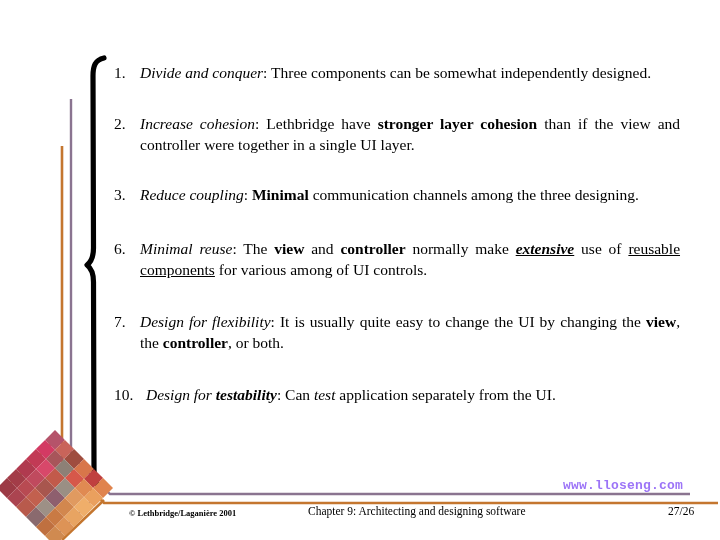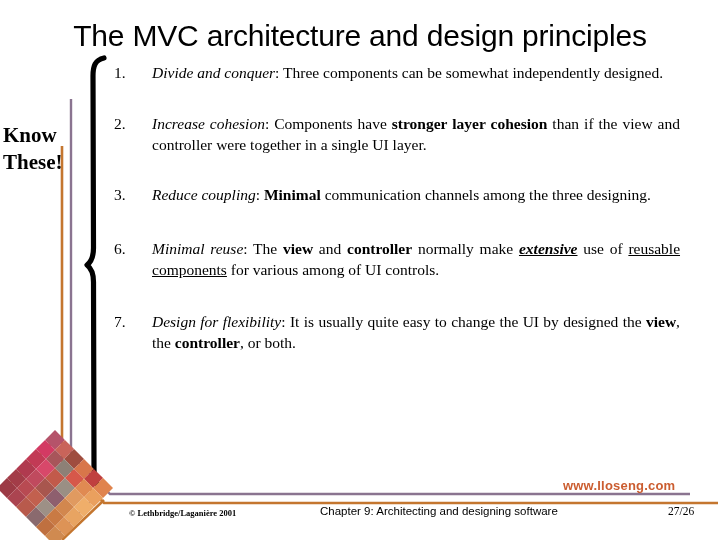--- a/index.html
+++ b/index.html
@@ -95,21 +95,21 @@
   .item .num {
     position: absolute;
     left: 0;
     top: 0;
     width: 26px;
     text-align: left;
     font-weight: normal;
   }
   .item .txt {
     display: block;
-    margin-left: 38px;
+    margin-left: 26px;
   }
   .item .txt > .lastline { text-align: left; }
 
   .i1 { margin-top: 0px; }
   .i2 { margin-top: 30px; }
   .i3 { margin-top: 29px; }
   .i6 { margin-top: 33px; }
   .i7 { margin-top: 31px; }
   .i10 { margin-top: 31px; }
   .i10 .txt { margin-left: 32px; }
@@ -120,45 +120,45 @@
   .bu { font-weight: bold; font-style: normal; }
   .bui { font-weight: bold; font-style: italic; text-decoration: underline; }
   .un { text-decoration: underline; }
   .bdit { font-weight: bold; font-style: italic; }
 
   
   #watermark {
     position: absolute;
     left: 563px;
     top: 478px;
-    font-family: Liberation Sans, sans-serif;
+    font-family: Liberation Mono, monospace;
     font-size: 13px;
     font-weight: bold;
     letter-spacing: 0.2px;
-    color: #c2410c;
+    color: #8b5cf6;
     opacity: 0.85;
     white-space: nowrap;
   }
 
   
   #footer-copy {
     position: absolute;
     left: 129px;
     top: 508px;
     font-family: "Liberation Serif", serif;
     font-size: 8.5px;
     font-weight: bold;
     color: #000000;
     white-space: nowrap;
   }
   #footer-chapter {
     position: absolute;
-    left: 320px;
+    left: 308px;
     top: 505px;
-    font-family: Liberation Sans, sans-serif;
+    font-family: Liberation Serif, serif;
     font-size: 11.5px;
     color: #000000;
     white-space: nowrap;
   }
   #footer-page {
     position: absolute;
     left: 668px;
     top: 505px;
     font-family: "Liberation Serif", serif;
     font-size: 11.5px;
@@ -236,39 +236,34 @@
       <div class="qrow">
         <div class="qcell" style="background: rgb(156, 58, 69);"></div>
         <div class="qcell" style="background: rgb(171, 68, 80);"></div>
         <div class="qcell" style="background: rgb(184, 90, 76);"></div>
         <div class="qcell" style="background: rgb(138, 106, 110);"></div>
         <div class="qcell" style="background: rgb(191, 112, 64);"></div>
         <div class="qcell" style="background: rgb(208, 138, 80);"></div>
       </div>
     </div>
 
-  <div id="title">The MVC architecture and design principles</div>
-
-  <div id="know-these">
-    <div>Know</div>
-    <div>These!</div>
-  </div>
+
 
   <div id="body-list">
 
     <div class="item i1">
       <span class="num">1.</span>
       <span class="txt"><em class="it">Divide and conquer</em><span>: Three components can be somewhat</span>
         <span class="lastline">independently designed.</span>
       </span>
     </div>
 
     <div class="item i2">
       <span class="num">2.</span>
-      <span class="txt"><em class="it">Increase cohesion</em><span>: Components have </span><span class="bu">stronger layer cohesion</span><span> than</span>
+      <span class="txt"><em class="it">Increase cohesion</em><span>: Lethbridge have </span><span class="bu">stronger layer cohesion</span><span> than</span>
         <span class="lastline">if the view and controller were together in a single UI layer.</span>
       </span>
     </div>
 
     <div class="item i3">
       <span class="num">3.</span>
       <span class="txt"><em class="it">Reduce coupling</em><span>: </span><strong class="bd">Minimal</strong><span> communication channels among the</span>
         <span class="lastline">three designing.</span>
       </span>
     </div>
@@ -276,24 +271,28 @@
     <div class="item i6">
       <span class="num">6.</span>
       <span class="txt"><em class="it">Minimal reuse</em><span>: The </span><strong class="bd">view</strong><span> and </span><strong class="bd">controller</strong><span> normally make </span><span class="bui">extensive</span>
         <span class="lastline"><span>use of </span><span class="un">reusable components</span><span> for various among of UI controls.</span></span>
       </span>
     </div>
 
     <div class="item i7">
       <span class="num">7.</span>
       <span class="txt"><em class="it">Design for flexibility</em><span>: It is usually quite easy to change the UI by</span>
-        <span class="lastline"><span>designed the </span><strong class="bd">view</strong><span>, the </span><strong class="bd">controller</strong><span>, or both.</span></span>
-      </span>
-    </div>
-
+        <span class="lastline"><span>changing the </span><strong class="bd">view</strong><span>, the </span><strong class="bd">controller</strong><span>, or both.</span></span>
+      </span>
+    </div>
+
+    <div class="item i10">
+      <span class="num">10.</span>
+      <span class="txt"><em class="it">Design for </em><span class="bdit">testability</span><span>: Can </span><em class="it">test</em><span> application separately from the UI.</span></span>
+    </div>
 
   </div>
 
   <div id="watermark">www.lloseng.com</div>
 
   <div id="footer-copy">© Lethbridge/Laganière 2001</div>
   <div id="footer-chapter">Chapter 9: Architecting and designing software</div>
   <div id="footer-page">27/26</div>
 
 </div>

